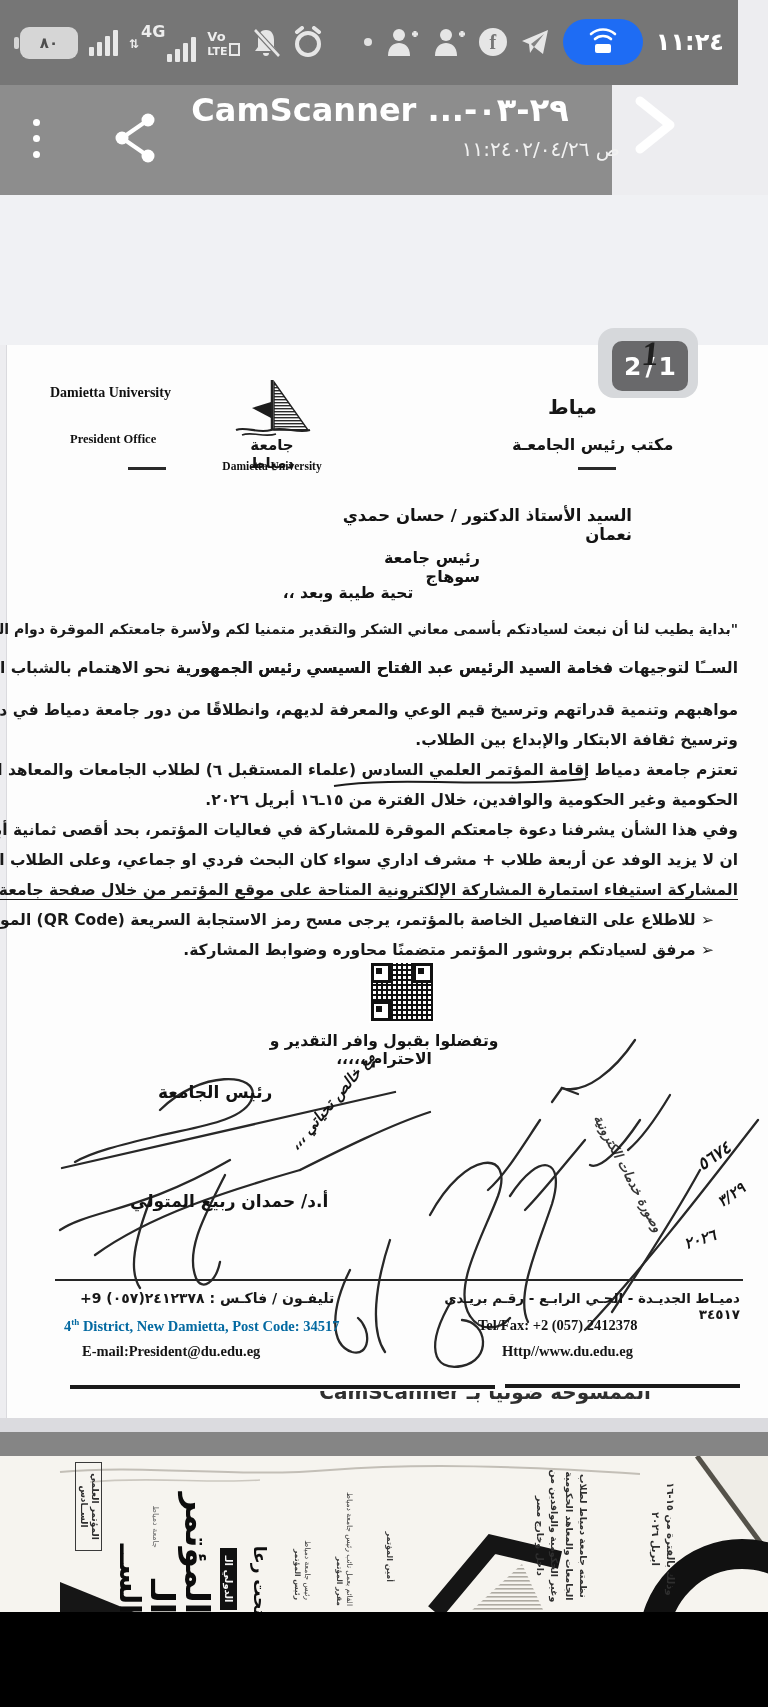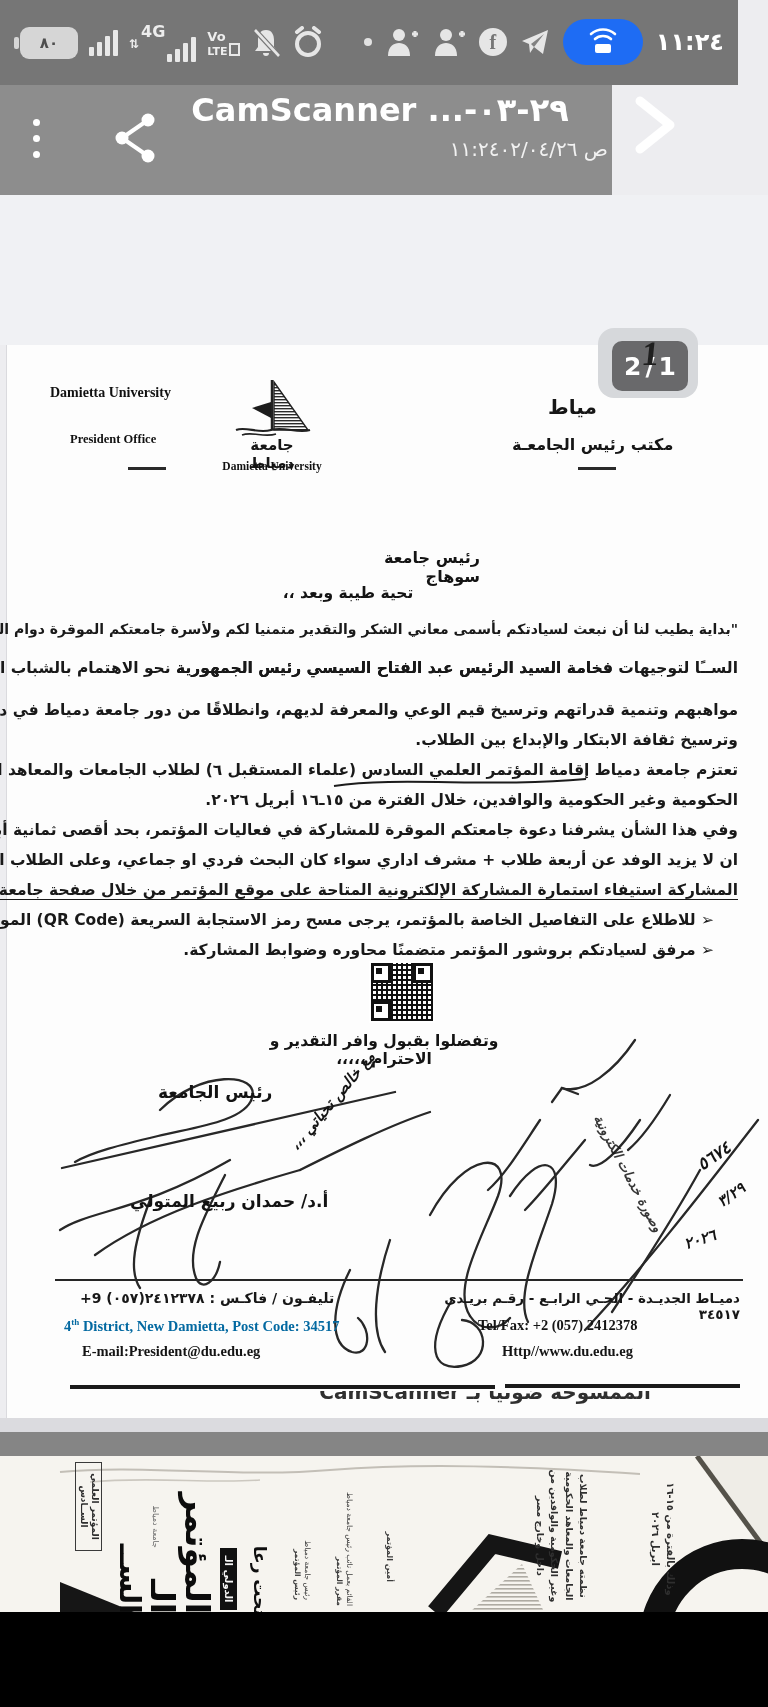--- a/index.html
+++ b/index.html
@@ -127,21 +127,21 @@
       <span style="position:absolute;left:3px;top:36px;width:7px;height:7px;border-radius:50%;background:#fff"></span>
     </div>
     <svg class="abs" style="left:112px;top:25px" width="48" height="56" viewBox="0 0 48 56">
       <circle cx="36" cy="10" r="6.5" fill="#fff"></circle>
         <circle cx="10" cy="28" r="6.5" fill="#fff"></circle>
         <circle cx="36" cy="46" r="6.5" fill="#fff"></circle>
       <line x1="10" y1="28" x2="36" y2="10" stroke="#fff" stroke-width="4"></line>
       <line x1="10" y1="28" x2="36" y2="46" stroke="#fff" stroke-width="4"></line>
     </svg>
     <div class="abs htitle ltr-vis" style="left:140px;top:6px;width:480px;">CamScanner ...-٠٣-٢٩</div>
-    <div class="abs hsub ltr-vis" style="left:318px;top:52px;width:290px;text-align:right;">١١:٢٤٠٢/٠٤/٢٦ ص</div>
+    <div class="abs hsub ltr-vis" style="left:330px;top:52px;width:290px;text-align:right;">١١:٢٤٠٢/٠٤/٢٦ ص</div>
     <svg class="abs" style="left:626px;top:8px" width="60" height="64" viewBox="0 0 60 64">
       <polyline points="14,8 44,32 14,56" fill="none" stroke="#fff" stroke-width="9" stroke-linecap="round" stroke-linejoin="round"></polyline>
     </svg>
   </div>
 
   <div id="ad" class="abs">
     <span class="rtl">برعاية المحتوى</span>
   </div>
 
   <div id="page1" class="abs"></div>
@@ -171,20 +171,21 @@
 
   <div class="abs badge-outer">
     <div class="badge-inner">
       <span>2</span>
       <span>/</span>
       <span>1</span>
       <span class="abs serif" style="left:30px;top:-6px;font-size:34px;font-weight:bold;color:#1f1f1f;transform:skewX(-6deg)">1</span>
     </div>
   </div>
 
+  <div class="abs rtl" style="left:300px;top:506px;width:332px;text-align:right;font-size:16.5px;font-weight:bold;color:#141414">السيد الأستاذ الدكتور / حسان حمدي نعمان</div>
   <div class="abs rtl" style="left:330px;top:548px;width:150px;text-align:right;font-size:16px;font-weight:bold;color:#141414">رئيس جامعة سوهاج</div>
   <div class="abs rtl" style="left:268px;top:584px;width:160px;text-align:center;font-size:15.5px;font-weight:bold;color:#141414">تحية طيبة وبعد ،،</div>
 
   <div class="bl just" style="left:100px;width:638px;top:615px;font-size:14px">"بداية يطيب لنا أن نبعث لسيادتكم بأسمى معاني الشكر والتقدير متمنيا لكم ولأسرة جامعتكم الموقرة دوام الصحة والعافية"</div>
   <div class="bl just" style="top:654px">
     <span>الســًا لتوجيهات </span><span style="text-shadow:0 0 .6px #000">فخامة السيد الرئيس عبد الفتاح السيسي رئيس الجمهورية</span><span> نحو الاهتمام بالشباب الجامعي واكتشاف</span>
   </div>
   <div class="bl just" style="top:696px">مواهبهم وتنمية قدراتهم وترسيخ قيم الوعي والمعرفة لديهم، وانطلاقًا من دور جامعة دمياط في دعم البحث العلمي</div>
   <div class="bl ralign" style="top:726px">وترسيخ ثقافة الابتكار والإبداع بين الطلاب.</div>
   <div class="bl just" style="top:756px">تعتزم جامعة دمياط إقامة المؤتمر العلمي السادس (علماء المستقبل ٦) لطلاب الجامعات والمعاهد المصرية</div>

